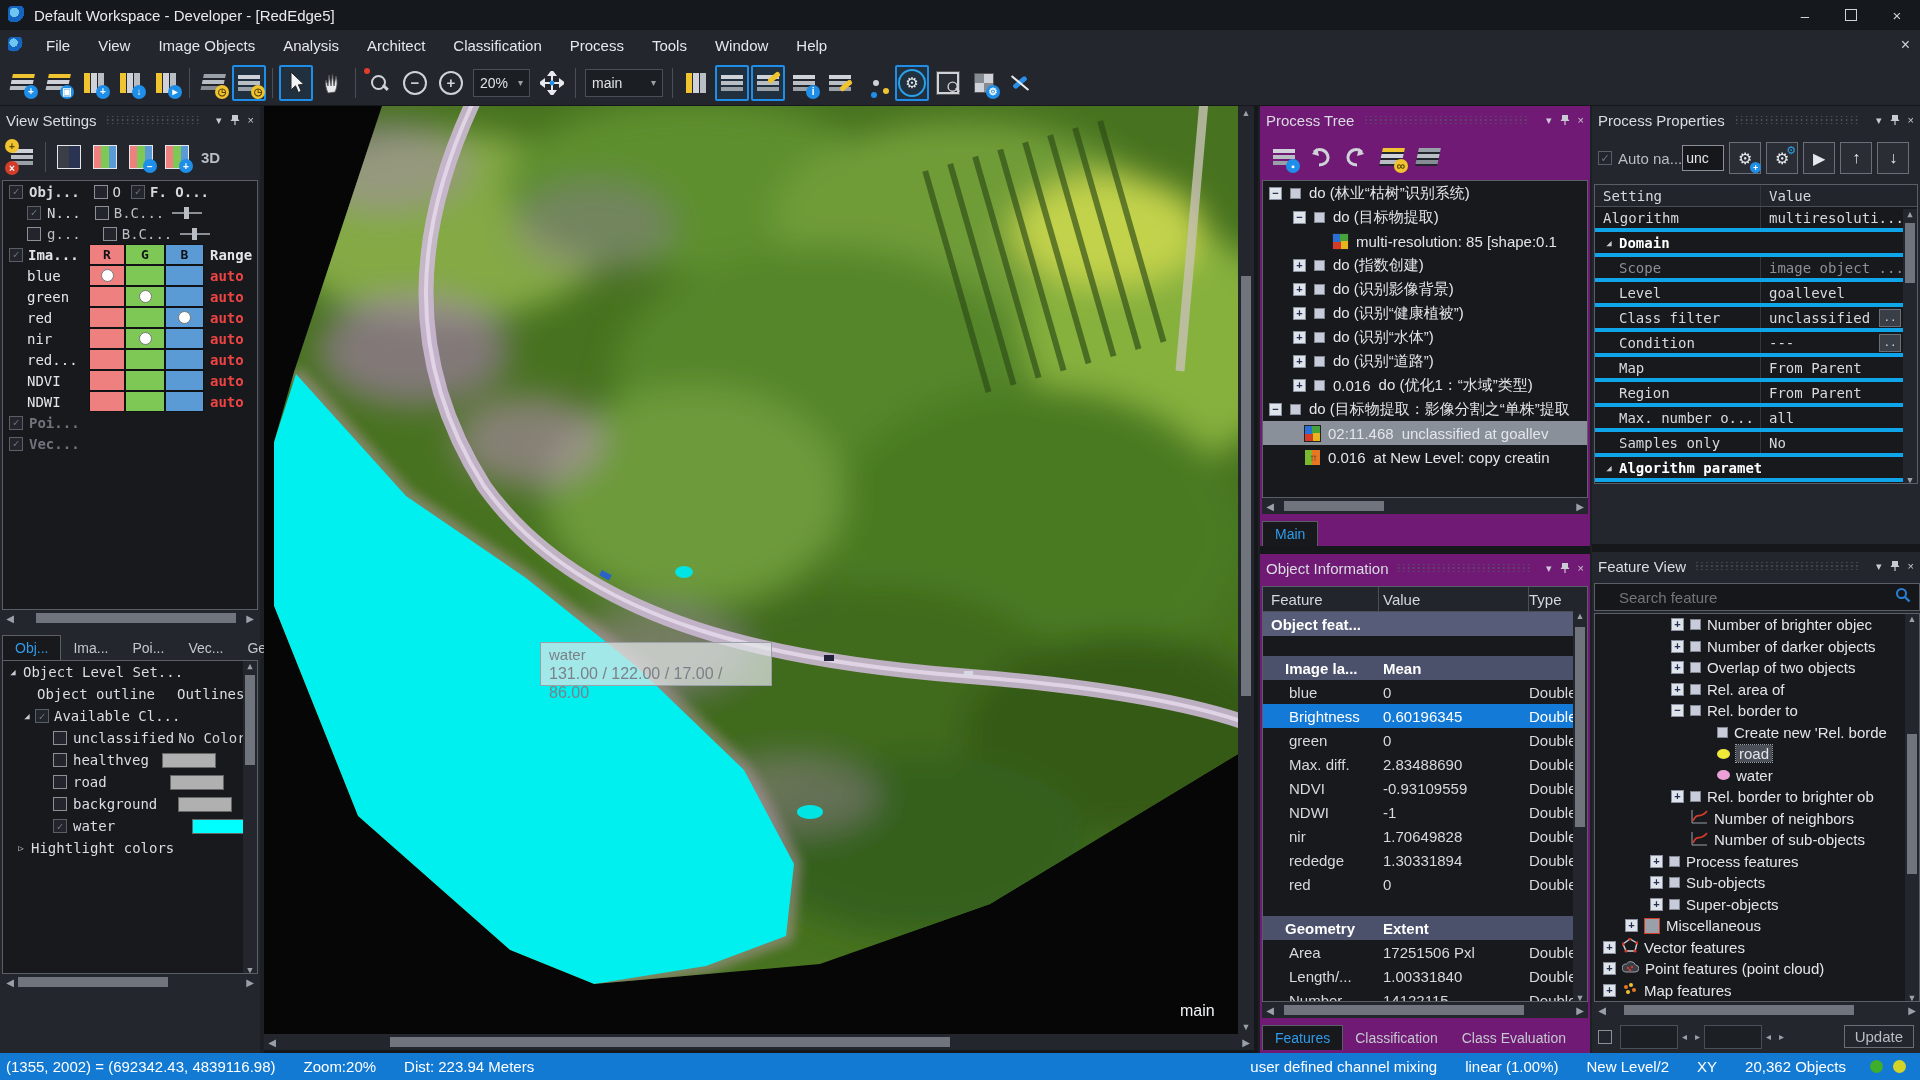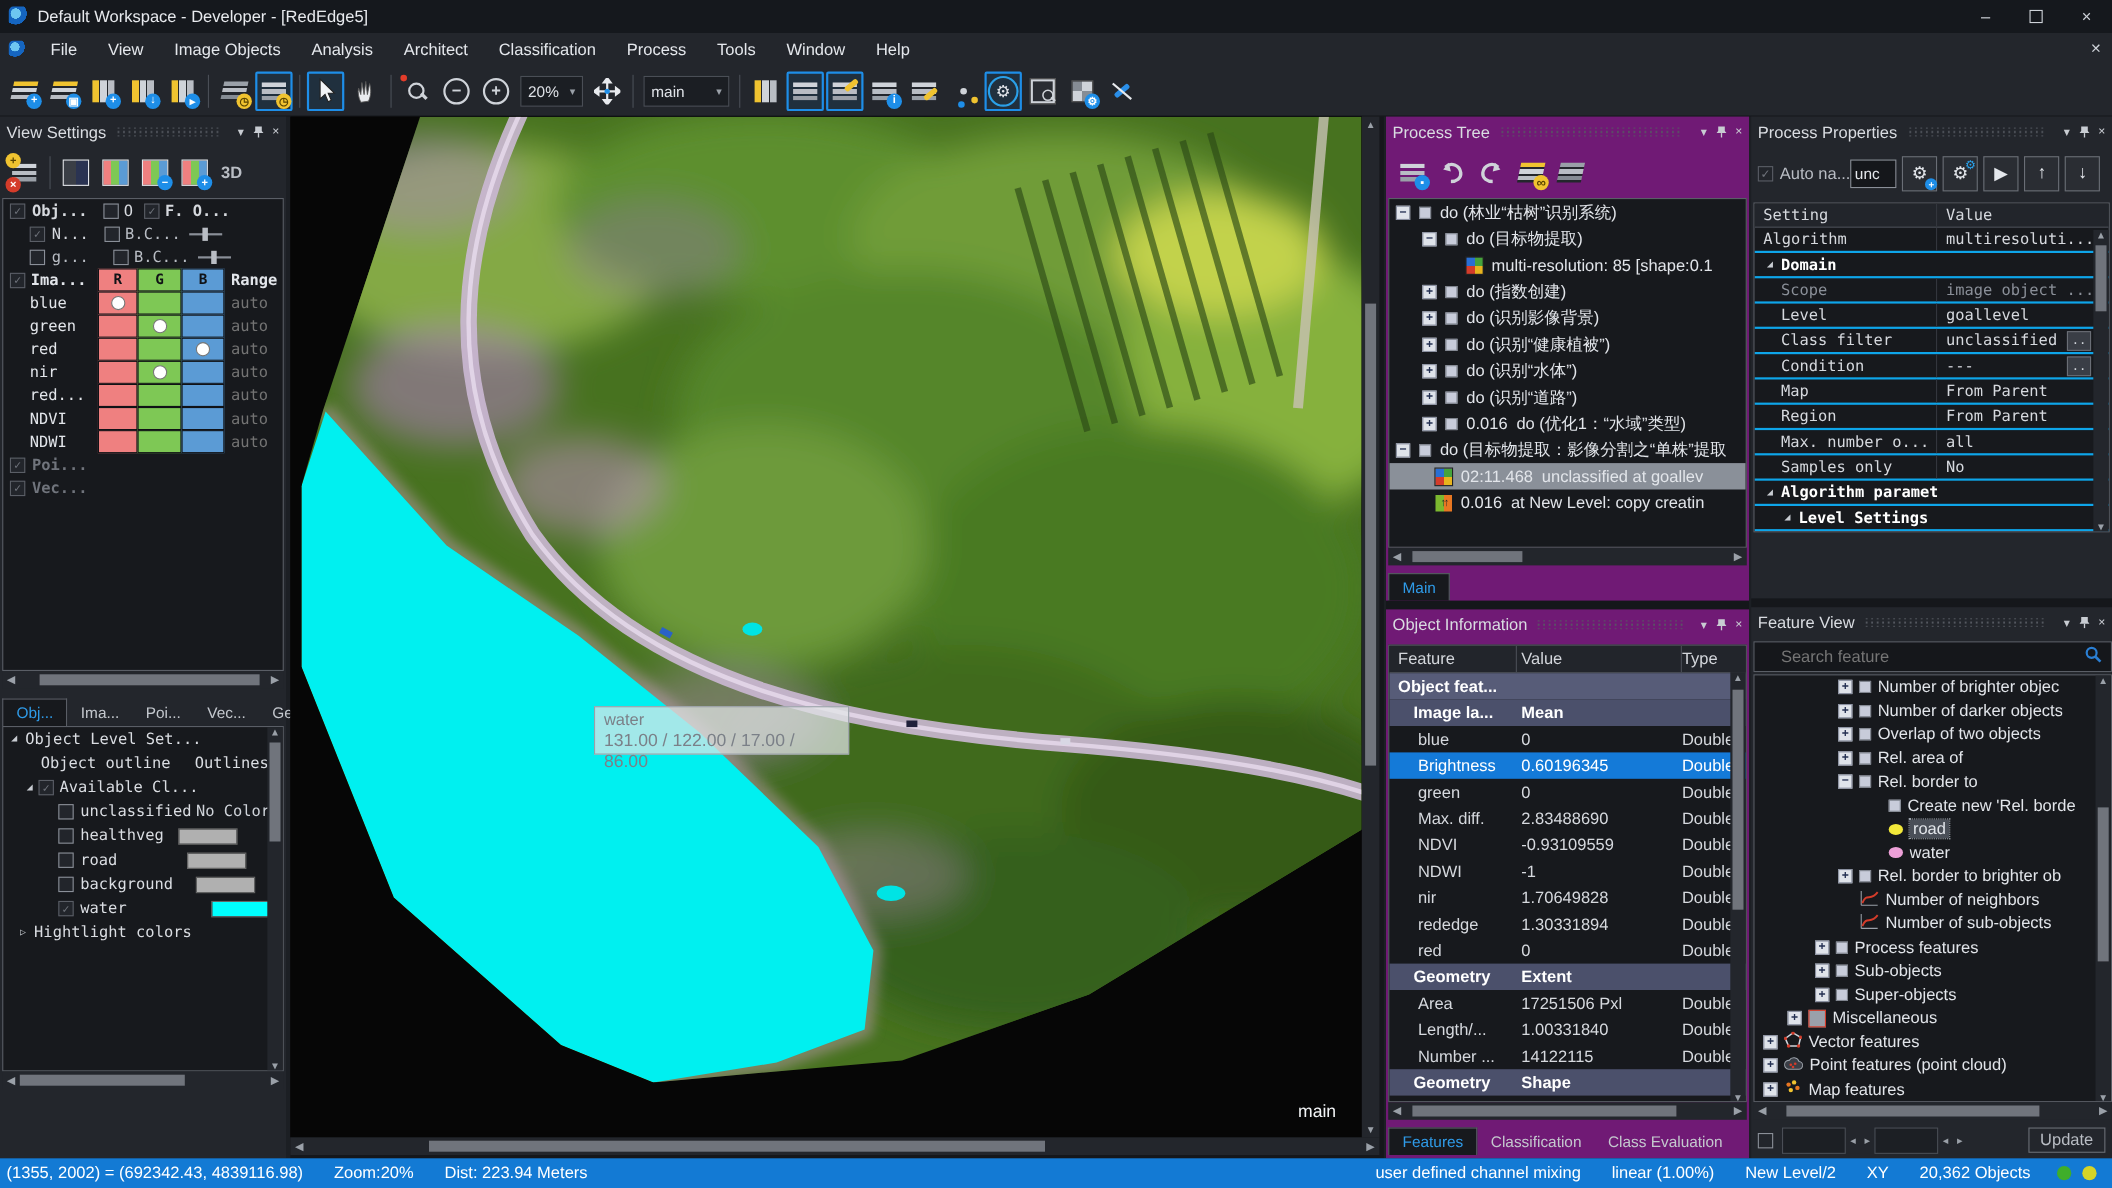--- a/index.html
+++ b/index.html
@@ -65,21 +65,21 @@
   .cb.on::after{content:"✓";}
   .cb.dim{border-color:#5a5e66;color:#70747c;}
   .slider{width:30px;height:2px;background:#8a8f98;position:relative;margin-left:8px;}
   .slider::after{content:"";position:absolute;left:12px;top:-5px;width:5px;height:12px;background:#b9bdc4;}
   .lr{display:flex;height:21px;align-items:stretch;}
   .lr-name{width:86px;display:flex;align-items:center;padding-left:24px;box-sizing:border-box;color:#e2e5ea;}
   .cell{width:36px;border:1px solid #101216;box-sizing:border-box;display:flex;align-items:center;justify-content:center;}
   .cell.cr{background:#ef8080;}.cell.cg{background:#7ec855;width:40px;}.cell.cb2{background:#5b9bd5;width:39px;}
   .cell.hd{color:#101216;font-weight:bold;font-size:13px;}
   .dotr{width:11px;height:11px;border-radius:50%;background:#fff;border:1px solid #777;}
-  .lr-range{flex:1;display:flex;align-items:center;padding-left:6px;color:#737373;}
+  .lr-range{flex:1;display:flex;align-items:center;padding-left:6px;color:#ef4444;font-weight:bold;}
   #cls-tree{left:2px;top:554px;width:256px;height:314px;font-family:"DejaVu Sans Mono",monospace;font-size:14px;color:#dadde2;}
   .crow{height:22px;display:flex;align-items:center;white-space:nowrap;}
   .tri{width:12px;color:#c8ccd2;font-size:9px;flex:none;text-align:center;}
   .swatch{width:52px;height:13px;margin-left:4px;outline:1px solid #666;}
   #left-footer{position:absolute;left:0;top:884px;width:260px;height:63px;font-size:14px;color:#e2e5ea;}
   .fbtn{border:1px solid #6a6e76;color:#9aa0a8;background:transparent;font-size:14px;padding:2px 8px;margin-left:6px;font-family:inherit;}
   
   #center{position:absolute;left:264px;top:106px;width:994px;height:947px;background:#15171b;}
   #viewer{position:absolute;left:0;top:0;width:974px;height:928px;background:#050505;overflow:hidden;}
   #tooltip{position:absolute;left:276px;top:536px;width:232px;height:44px;background:rgba(225,228,230,0.72);border:1px solid #9aa0a8;box-sizing:border-box;padding:2px 8px;font-size:15px;color:#7b8088;line-height:19px;}
@@ -99,31 +99,31 @@
   .icup{width:15px;height:15px;background:linear-gradient(90deg,#7cb82f 0 50%,#e87722 50%);color:#2a2a2a;font-size:10px;font-weight:bold;display:flex;align-items:center;justify-content:center;flex:none;letter-spacing:-2px;}
   .ptsel{background:#8a9099;}
   #oi-table{left:2px;top:480px;width:326px;height:416px;font-size:15px;}
   .oirow{display:flex;height:24px;align-items:center;}
   .oirow .c1{width:116px;padding-left:8px;box-sizing:border-box;overflow:hidden;white-space:nowrap;}
   .oirow .c2{width:150px;padding-left:4px;box-sizing:border-box;overflow:hidden;white-space:nowrap;}
   .oirow .c3{flex:1;overflow:hidden;white-space:nowrap;}
   .oihead{background:#22252b;color:#d4d7dc;height:24px;border-bottom:1px solid #4a4e56;}
   .oihead .c1,.oihead .c2{border-right:1px solid #4a4e56;height:24px;display:flex;align-items:center;}
   .g1{background:#575c78;font-weight:bold;color:#fff;}
-  .g2{background:#4b506b;font-weight:bold;color:#fff;}
+  .g2{background:#4b506b;font-weight:bold;color:#fff;margin-top:20px;}
   .g2 .c1{padding-left:22px;}
   .oisel{background:#147ad8;color:#fff;}
   .oirow.r .c1{padding-left:26px;}
   
   #farright{position:absolute;left:1592px;top:106px;width:328px;height:947px;background:#23262c;}
   #pp-tools{position:absolute;left:0;top:28px;width:328px;height:48px;display:flex;align-items:center;padding-left:6px;box-sizing:border-box;font-size:15px;color:#b9bdc4;}
   .ppbtn{width:30px;height:30px;border:1px solid #6a6e76;display:flex;align-items:center;justify-content:center;margin-left:5px;color:#e4e7ec;font-size:16px;position:relative;background:#2a2d33;}
   .ppinput{width:34px;height:24px;background:#15171b;border:1px solid #8a8f98;color:#e4e7ec;font-size:14px;padding:0 3px;font-family:inherit;}
   #pp-table{left:2px;top:78px;width:324px;height:300px;font-family:"DejaVu Sans Mono",monospace;font-size:14px;}
-  .pprow{display:flex;height:21px;align-items:center;border-bottom:2px solid #0ea5e9;}
+  .pprow{display:flex;height:21px;align-items:center;border-bottom:4px solid #0ea5e9;}
   .pprow .s{width:166px;padding-left:8px;box-sizing:border-box;overflow:hidden;white-space:nowrap;border-right:1px solid #33363d;height:21px;display:flex;align-items:center;}
   .pprow .v{flex:1;padding-left:8px;overflow:hidden;white-space:nowrap;display:flex;align-items:center;height:21px;}
   .pphead{background:#22252b;border-bottom:1px solid #4a4e56;}
   .ppg{font-weight:bold;color:#fff;}
   .dim{color:#8a8f98;}
   .minibtn{margin-left:auto;margin-right:16px;width:20px;height:16px;background:#3a3e46;border:1px solid #6a6e76;color:#cfd3d9;font-size:11px;display:flex;align-items:center;justify-content:center;}
   #fv-search{position:absolute;left:2px;top:477px;width:326px;height:28px;background:#15171b;border:1px solid #5a5e66;box-sizing:border-box;display:flex;align-items:center;}
   #fv-search input{flex:1;background:transparent;border:none;outline:none;color:#c4c8ce;font-size:15px;padding:0 24px;font-family:Liberation Sans, sans-serif;}
   #fv-tree{left:2px;top:507px;width:326px;height:389px;}
   .fvrow{height:21.5px;display:flex;align-items:center;white-space:nowrap;overflow:hidden;}

